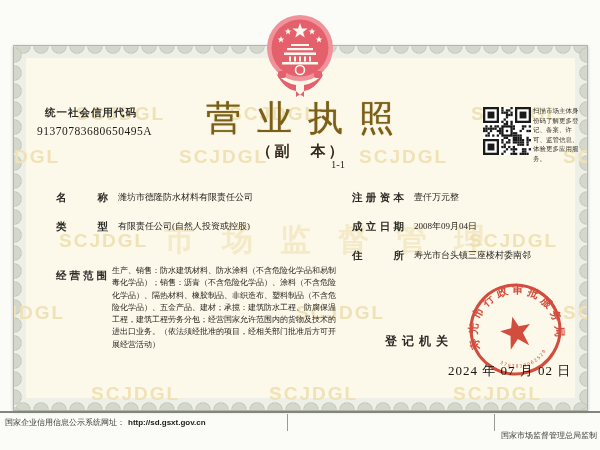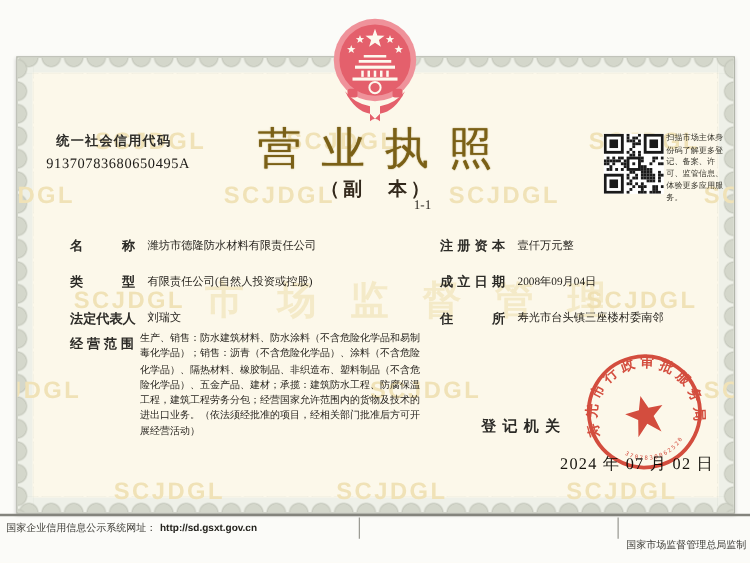--- a/index.html
+++ b/index.html
@@ -262,24 +262,20 @@
   <div class="abs" id="qr-caption">扫描市场主体身份码了解更多登记、备案、许可、监管信息、体验更多应用服务。</div>
 
   <div class="row" style="left:56px;top:187px">
     <span class="flabel">名称</span>
     <span class="fvalue">潍坊市德隆防水材料有限责任公司</span>
   </div>
   <div class="row" style="left:56px;top:216px">
     <span class="flabel">类型</span>
     <span class="fvalue">有限责任公司(自然人投资或控股)</span>
   </div>
-  <div class="row" style="left:56px;top:245px">
-    <span class="flabel">法定代表人</span>
-    <span class="fvalue">刘瑞文</span>
-  </div>
   <div class="row" style="left:56px;top:265px">
     <span class="flabel" style="letter-spacing:1px">经营范围</span>
   </div>
   <div id="scope-value">生产、销售：防水建筑材料、防水涂料（不含危险化学品和易制毒化学品）；销售：沥青（不含危险化学品）、涂料（不含危险化学品）、隔热材料、橡胶制品、非织造布、塑料制品（不含危险化学品）、五金产品、建材；承揽：建筑防水工程、防腐保温工程，建筑工程劳务分包；经营国家允许范围内的货物及技术的进出口业务。（依法须经批准的项目，经相关部门批准后方可开展经营活动）</div>
 
   <div class="row" style="left:352px;top:187px">
     <span class="flabel">注册资本</span>
     <span class="fvalue">壹仟万元整</span>
   </div>
   <div class="row" style="left:352px;top:216px">

